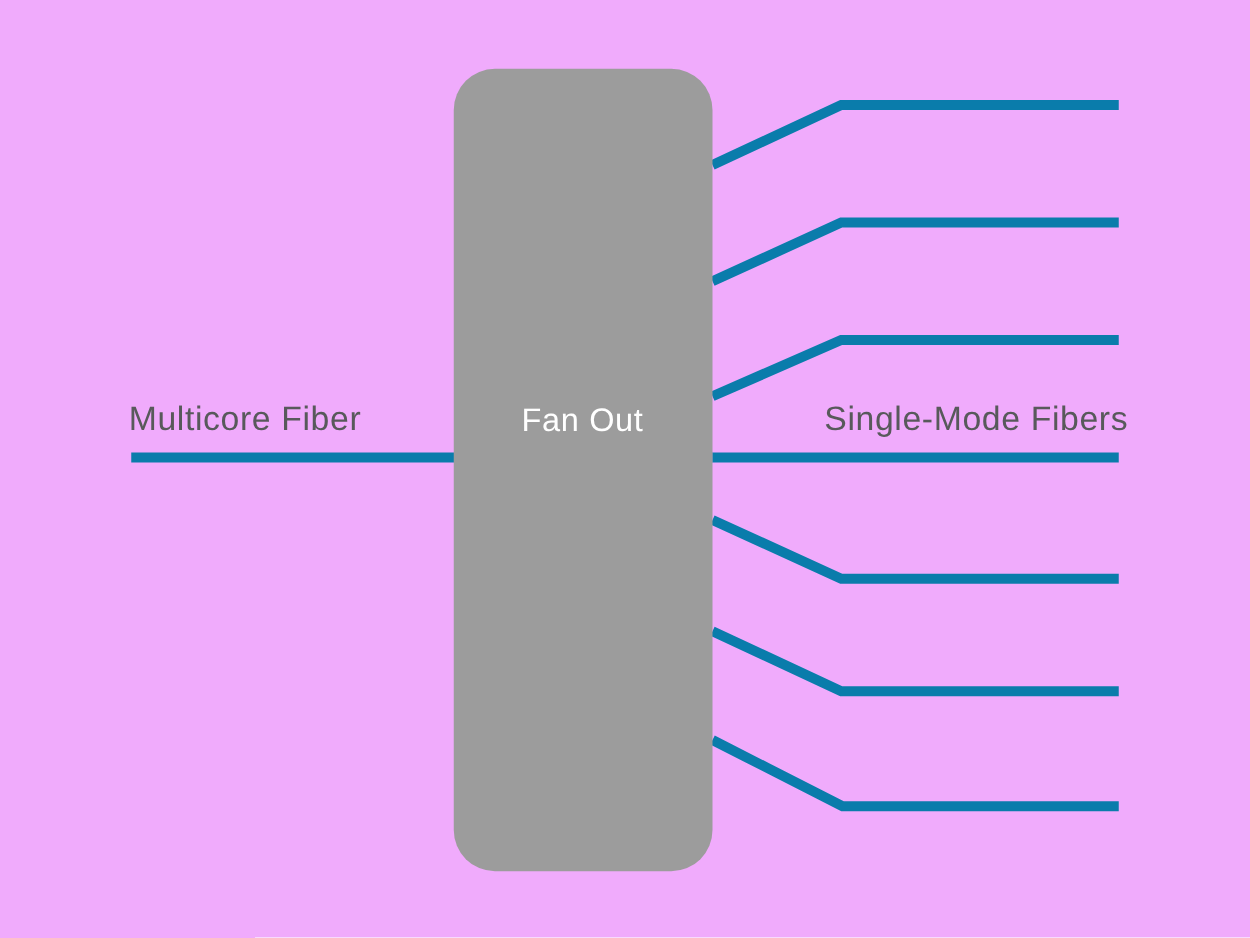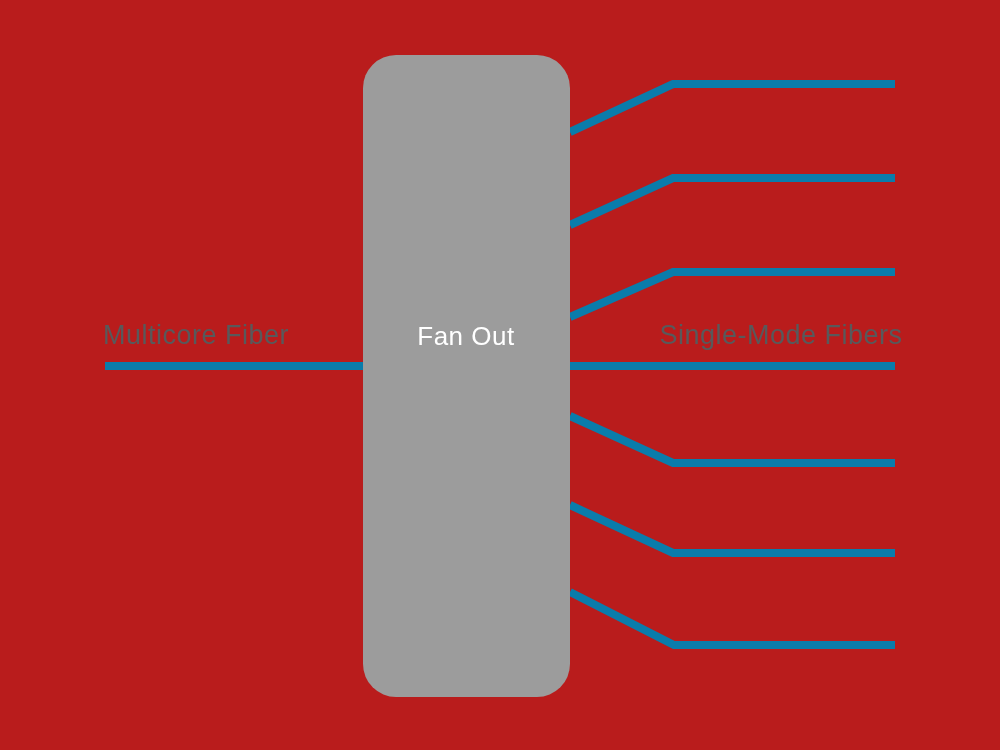--- a/index.html
+++ b/index.html
@@ -4,21 +4,21 @@
 <style>
   html, body {
     margin: 0;
     padding: 0;
     background: #ffffff;
   }
   .stage {
     position: relative;
     width: 1000px;
     height: 750px;
-    background: #b91c1c;
+    background: #f0abfc;
     overflow: hidden;
     font-family: "Liberation Sans", sans-serif;
   }
   svg text {
     font-family: "Liberation Sans", sans-serif;
     letter-spacing: 0.5px;
   }
 </style>
 </head>
 <body>

